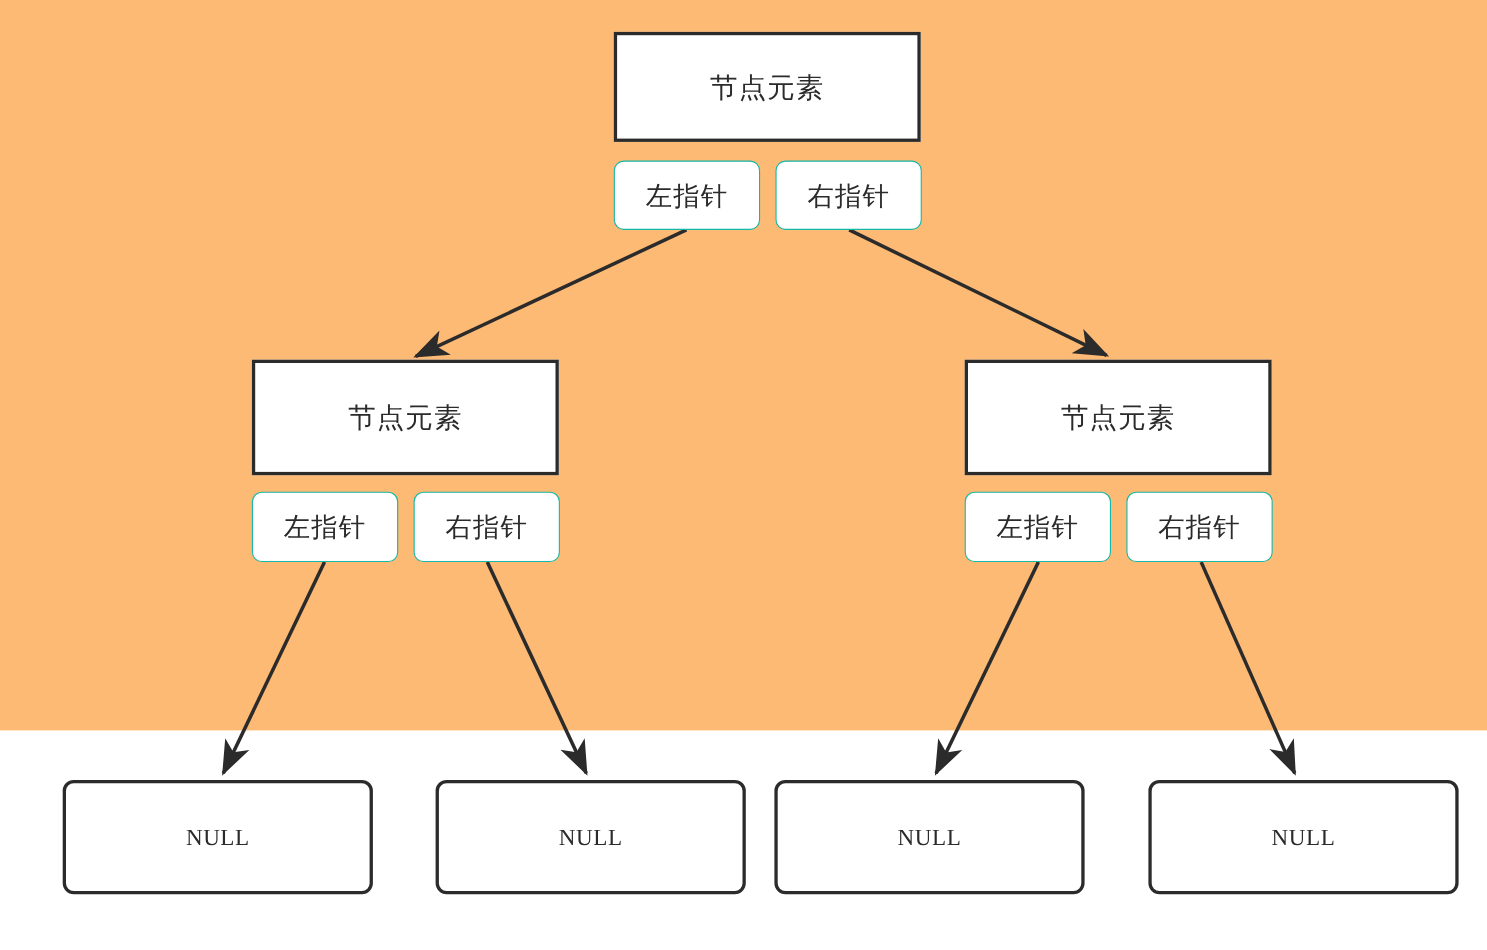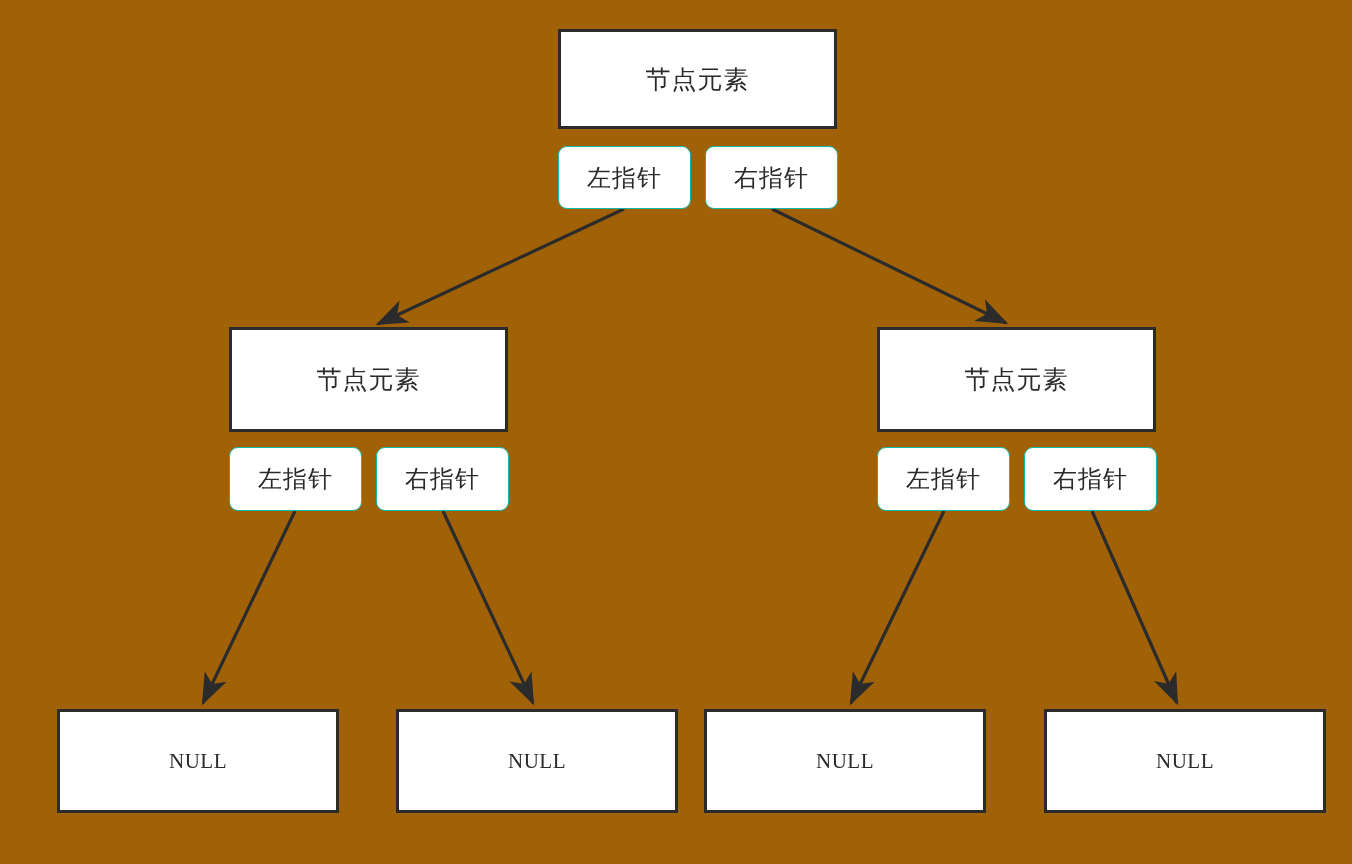--- a/index.html
+++ b/index.html
@@ -10,22 +10,22 @@
   }
   body {
     width: 1352px;
     height: 864px;
     font-family: "Liberation Sans", "DejaVu Sans", sans-serif;
     overflow: hidden;
   }
   #diagram-root {
     position: relative;
     width: 1352px;
-    height: 864px;
-    background: #a16207;
+    height: 664px;
+    background: #fdba74;
   }
   #edge-layer {
     position: absolute;
     left: 0;
     top: 0;
     width: 1352px;
     height: 864px;
     pointer-events: none;
   }
   .node-box,
@@ -50,21 +50,21 @@
   }
   .ptr-box {
     border: 1px solid #14b8a6;
     border-radius: 9px;
     font-family: "Liberation Sans", "DejaVu Sans", sans-serif;
     font-size: 24px;
     letter-spacing: 1px;
   }
   .null-box {
     border: 3px solid #2b2b2b;
-    border-radius: 0;
+    border-radius: 10px;
     font-family: "Liberation Serif", "DejaVu Serif", serif;
     font-size: 21px;
     letter-spacing: 0.5px;
   }
 </style>
 </head>
 <body>
 
 <div id="diagram-root">
 

